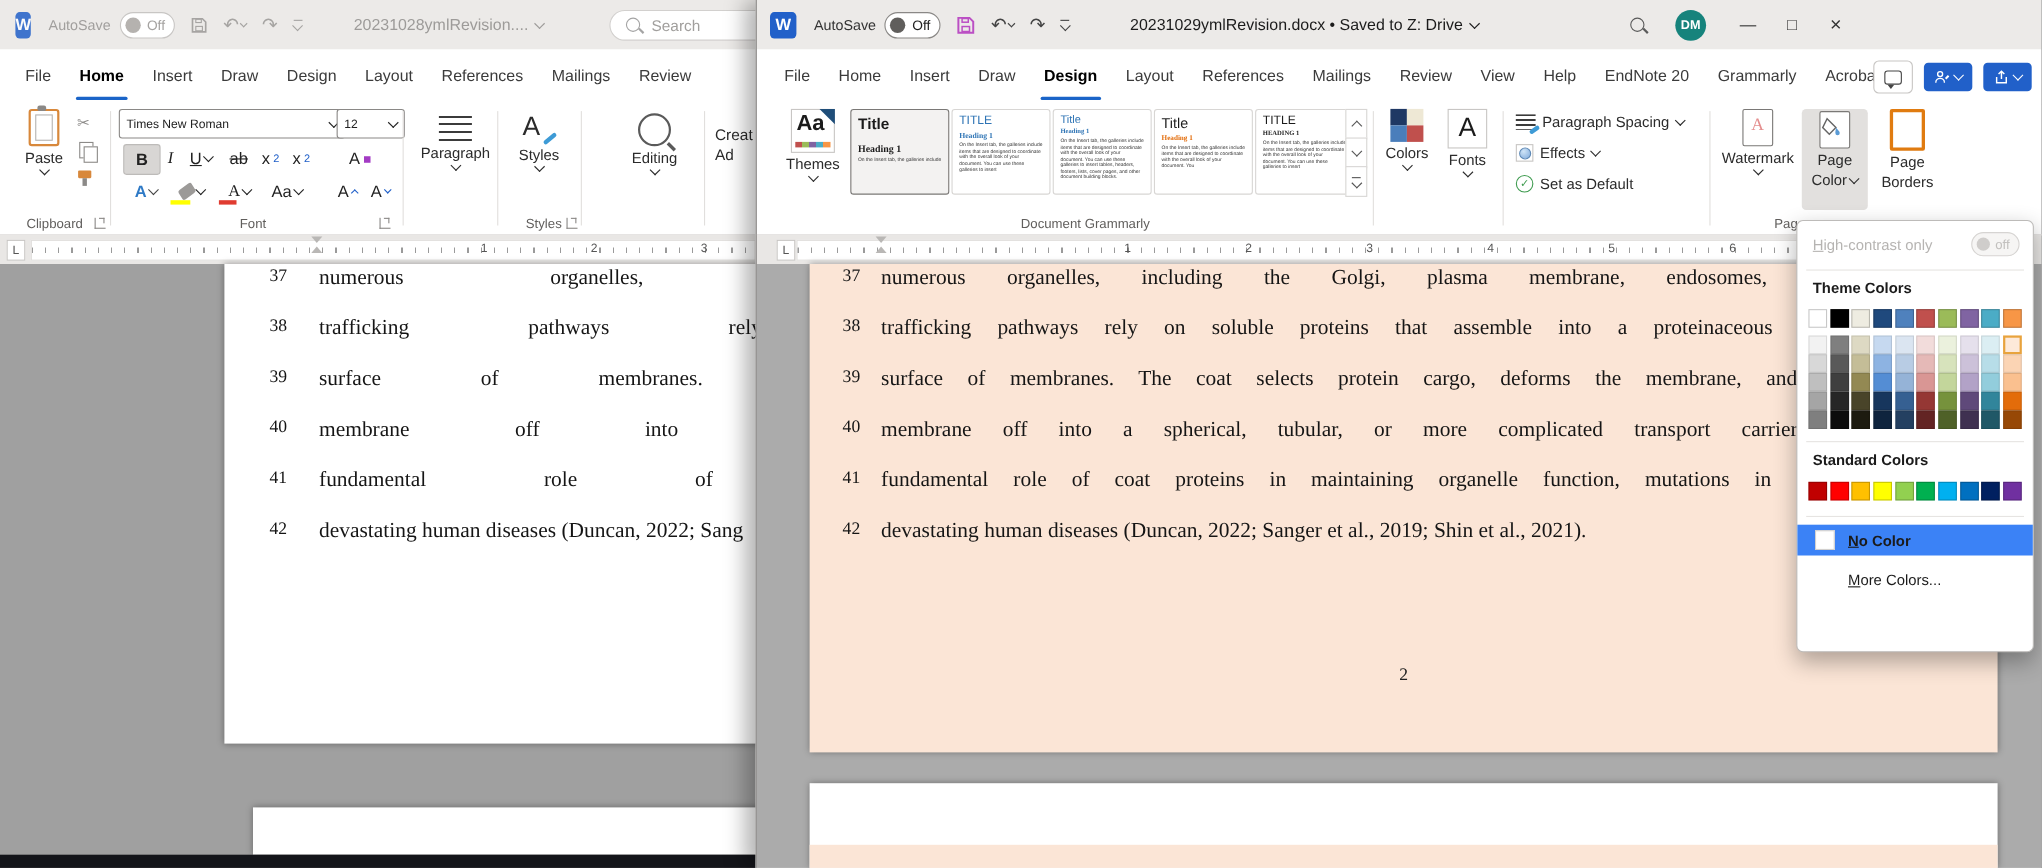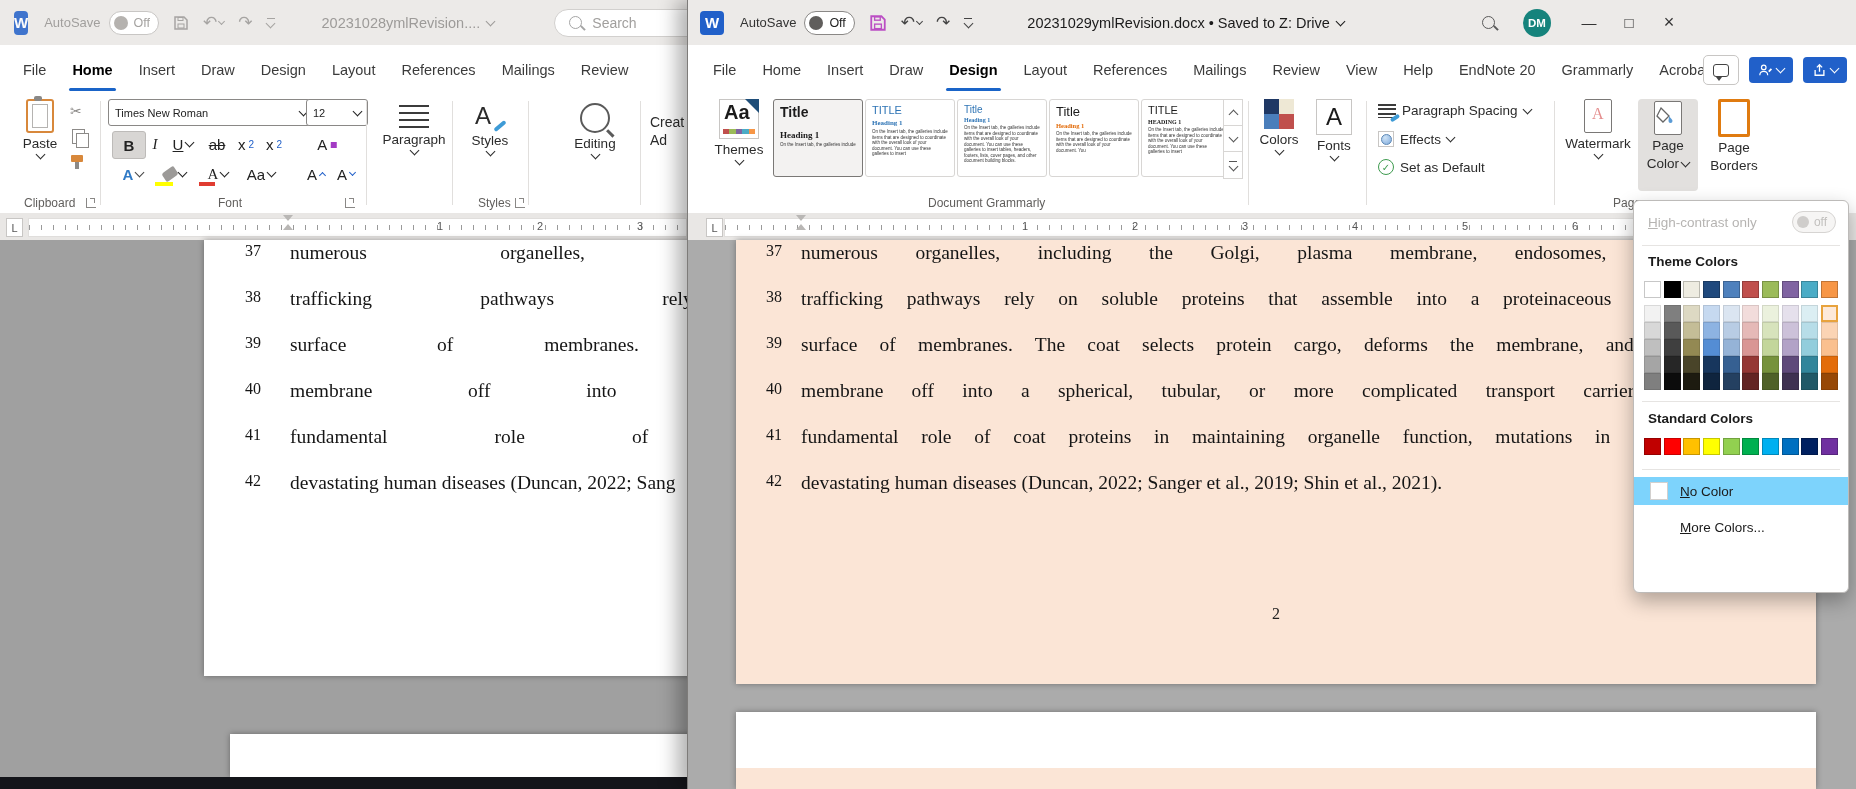--- a/index.html
+++ b/index.html
@@ -72,21 +72,21 @@
   .v-orange-heading .t1{font-size:13px;color:#1b1b1b;font-weight:normal;}
   .v-orange-heading .t2{font-size:6.5px;color:#E36C0A;margin-top:3px;}
   .v-black-caps .t1{font-size:11px;color:#1b1b1b;font-weight:normal;}
   .v-black-caps .t2{font-size:6px;color:#1b1b1b;margin-top:3px;}
   .gscroll{position:absolute;width:18px;height:26px;background:#fff;border:1px solid #D8D6D4;display:flex;align-items:center;justify-content:center;color:#555;}
   
   #pagecolor-menu{position:absolute;left:1633px;top:200px;width:216px;height:393px;background:#fff;
     border:1px solid #BDBBB9;border-radius:6px;box-shadow:0 8px 20px rgba(0,0,0,.3);z-index:50;box-sizing:border-box;}
   .menu-section-label{position:absolute;left:14px;font-size:13.5px;font-weight:bold;color:#1b1b1b;}
   .menu-item{position:absolute;left:0;right:0;height:28px;display:flex;align-items:center;font-size:13.5px;color:#1b1b1b;padding-left:46px;}
-  .menu-item.hl{background:#7dd3fc;}
+  .menu-item.hl{background:#3b82f6;font-weight:bold;}
   .ulf::first-letter{text-decoration:underline;}
   .mdivider{position:absolute;left:8px;right:8px;height:1px;background:#E6E4E2;}
   .swrow{position:absolute;left:10px;right:10px;display:flex;justify-content:space-between;}
   .sw{width:17px;height:17px;box-sizing:border-box;border:1px solid rgba(0,0,0,.22);}
   .tintcol{display:flex;flex-direction:column;}
   .tint{width:17px;height:17px;box-sizing:border-box;border:1px solid rgba(0,0,0,.10);}
   .tint.sel{border:2px solid #E8A33D;}
   .menutoggle{display:flex;align-items:center;gap:5px;border:1px solid #D6D4D2;border-radius:11px;height:20px;padding:0 8px 0 4px;background:#F6F5F4;font-size:12px;color:#C2C0BE;}
   .menutoggle .knob{width:12px;height:12px;border-radius:50%;background:#CFCDCB;}
   .pageicon{width:26px;height:32px;background:#fff;border:1.5px solid #7a7876;border-radius:2px;position:relative;}

